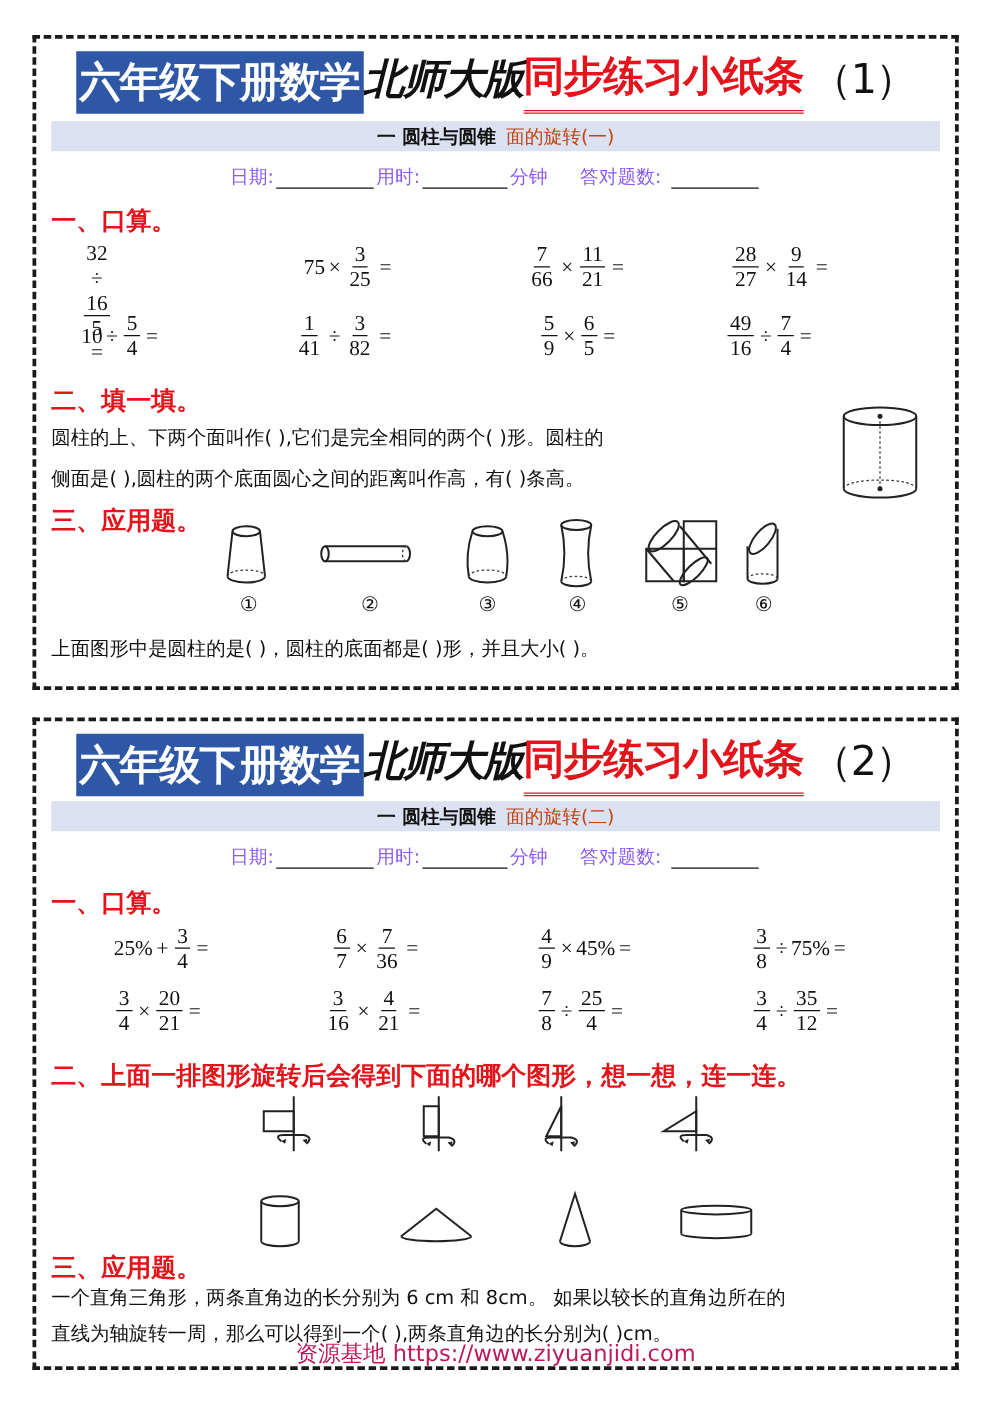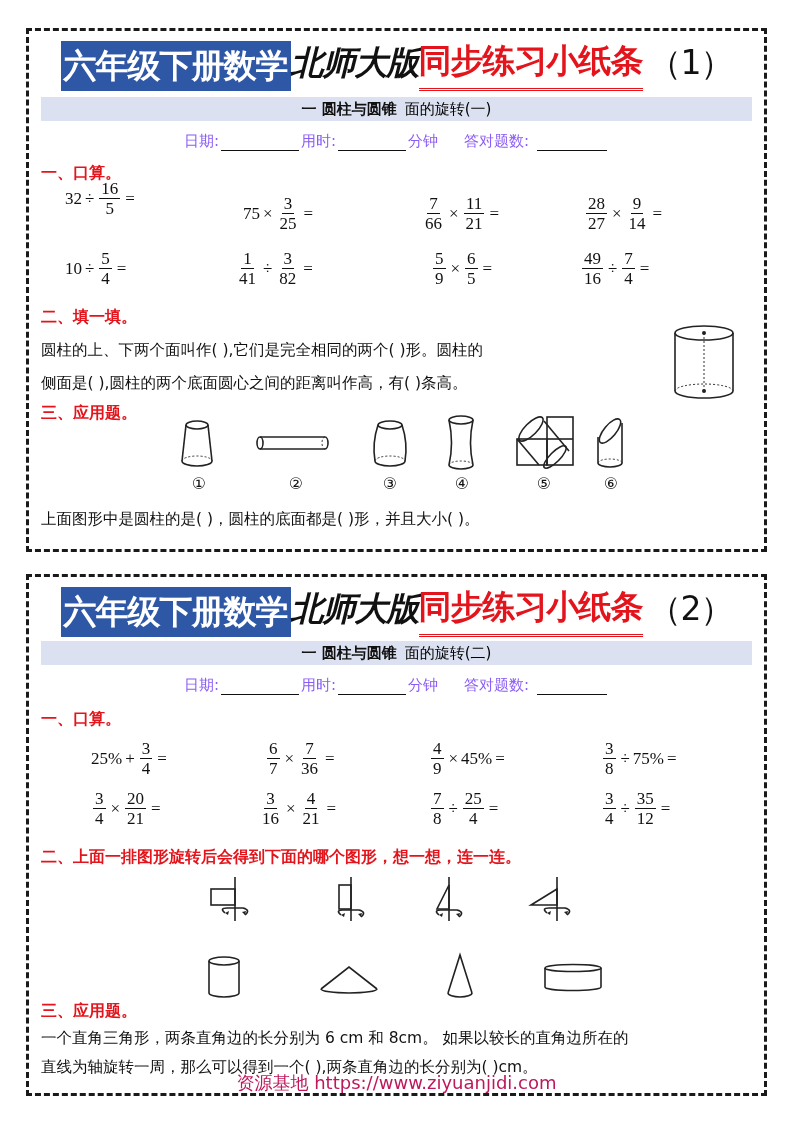--- a/index.html
+++ b/index.html
@@ -27,32 +27,32 @@
     color: #e3141b; border-bottom: 3px double #e3141b; line-height: 40px;
   }
   .title-row .t-num { color: #111; font-weight: normal; margin-left: 6px; }
 
   .unit-bar {
     position: absolute; left: 12px; right: 12px; height: 24px;
     background: #dbe1f1; display: flex; align-items: center; justify-content: center;
     font-size: 15px;
   }
   .unit-bar .u-main { font-weight: bold; color: #111; margin-right: 8px; }
-  .unit-bar .u-sub { color: #000000; }
+  .unit-bar .u-sub { color: #c2410c; }
 
   .meta-row {
     position: absolute; left: 0; right: 0; height: 24px;
     display: flex; justify-content: center; align-items: flex-end;
     font-size: 15px; color: #8b5cf6;
   }
   .meta-row .blank { display: inline-block; border-bottom: 1px solid #111; height: 18px; margin: 0 2px; }
   .meta-row .gap { display: inline-block; width: 26px; }
 
   .sec-title {
-    position: absolute; left: 12px; font-size: 16px; font-weight: bold; color: #e3141b;
+    position: absolute; left: 12px; font-size: 20px; font-weight: bold; color: #e3141b;
   }
 
   .math {
     position: absolute; display: flex; align-items: center;
     font-family: "Liberation Serif", "DejaVu Serif", serif; font-size: 17px; color: #111;
   }
   .frac { display: inline-flex; flex-direction: column; align-items: center; margin: 0 2px; line-height: 19px; }
   .frac .num { padding: 0 2px; border-bottom: 1px solid #111; }
   .frac .den { padding: 0 2px; }
   .op { margin: 0 3px; }
@@ -96,21 +96,21 @@
     <span>用时:</span>
     <span class="blank" style="width:68px"></span>
     <span>分钟</span>
     <span class="gap"></span>
     <span>答对题数:</span>
     <span class="blank" style="width:70px; margin-left:8px;"></span>
   </div>
 
   <div class="sec-title" style="top:132px;">一、口算。</div>
 
-  <div class="math" style="left:36px; top:148px;">
+  <div class="math" style="left:36px; top:162px;flex-direction:column;">
     <span>32</span>
       <span class="op">÷</span>
     <span class="frac">
         <span class="num">16</span>
         <span class="den">5</span>
       </span>
       <span class="op">=</span>
   </div>
   <div class="math" style="left:214px; top:163px;">
     <span>75</span>

